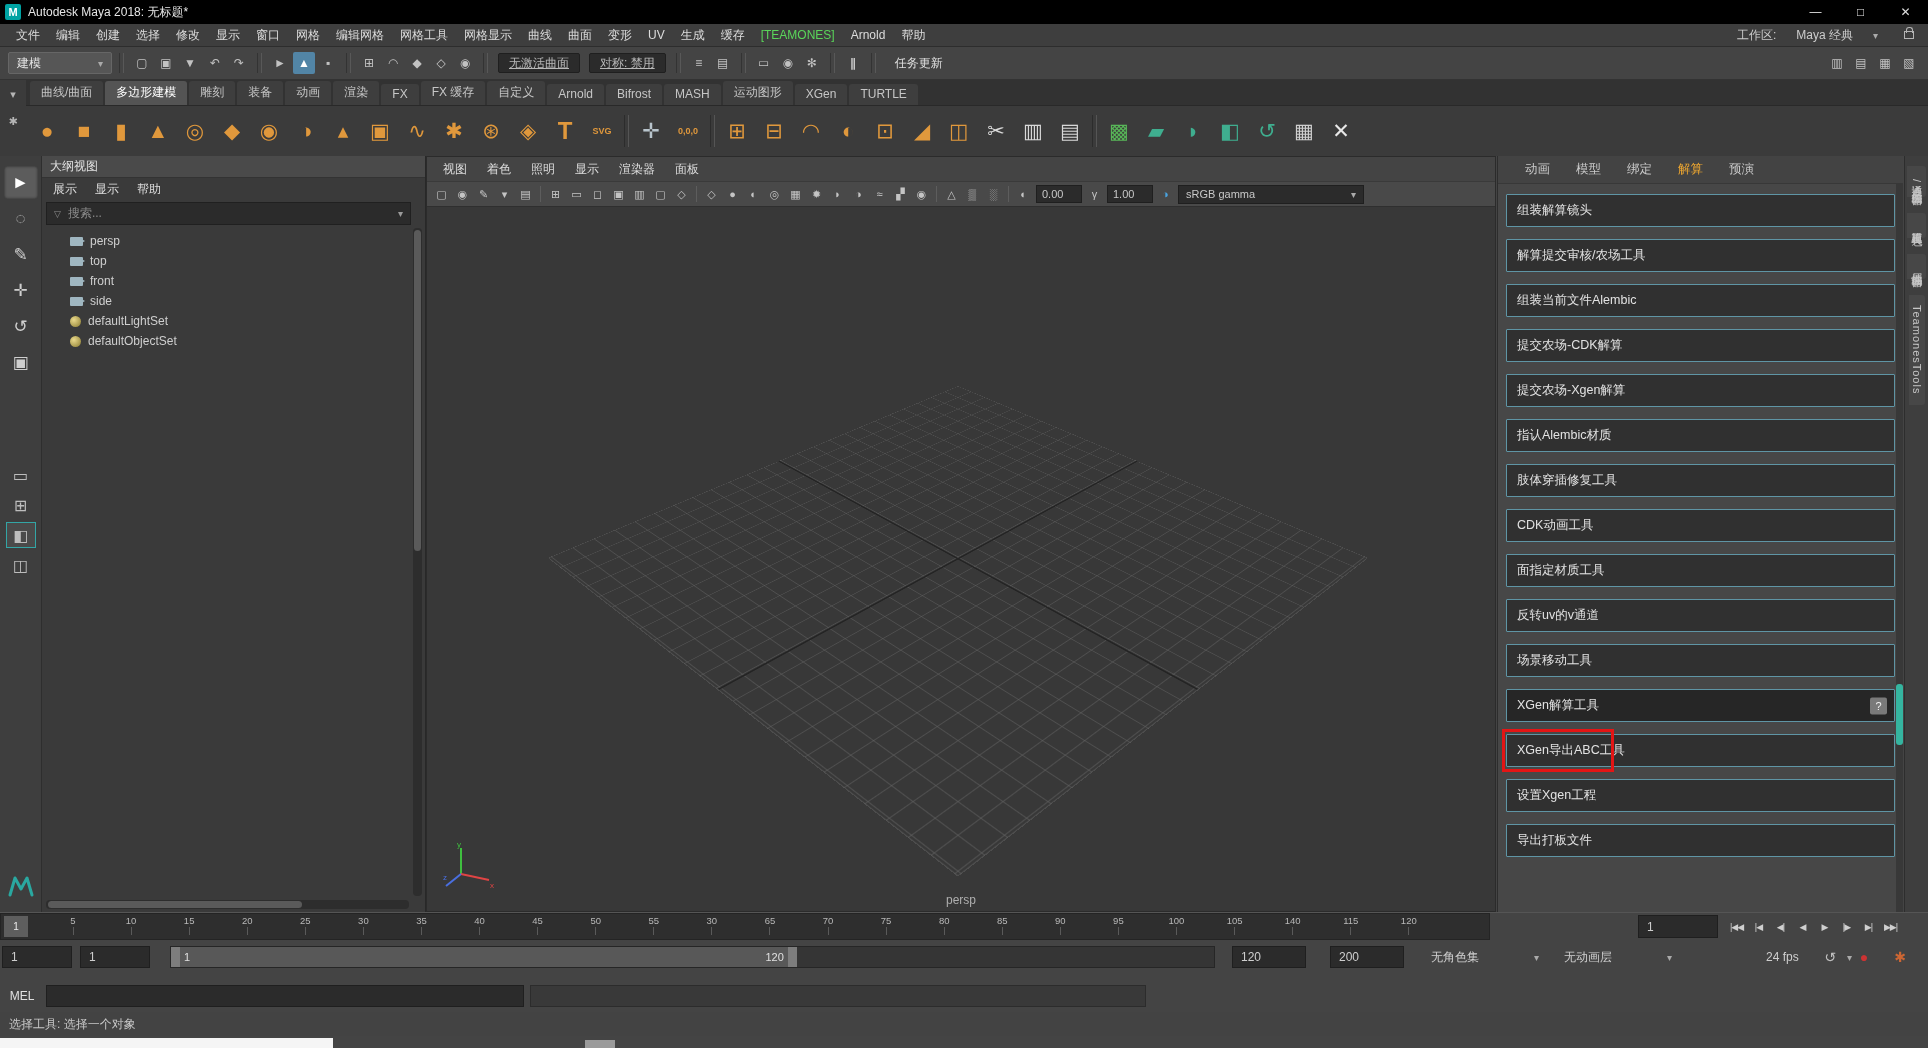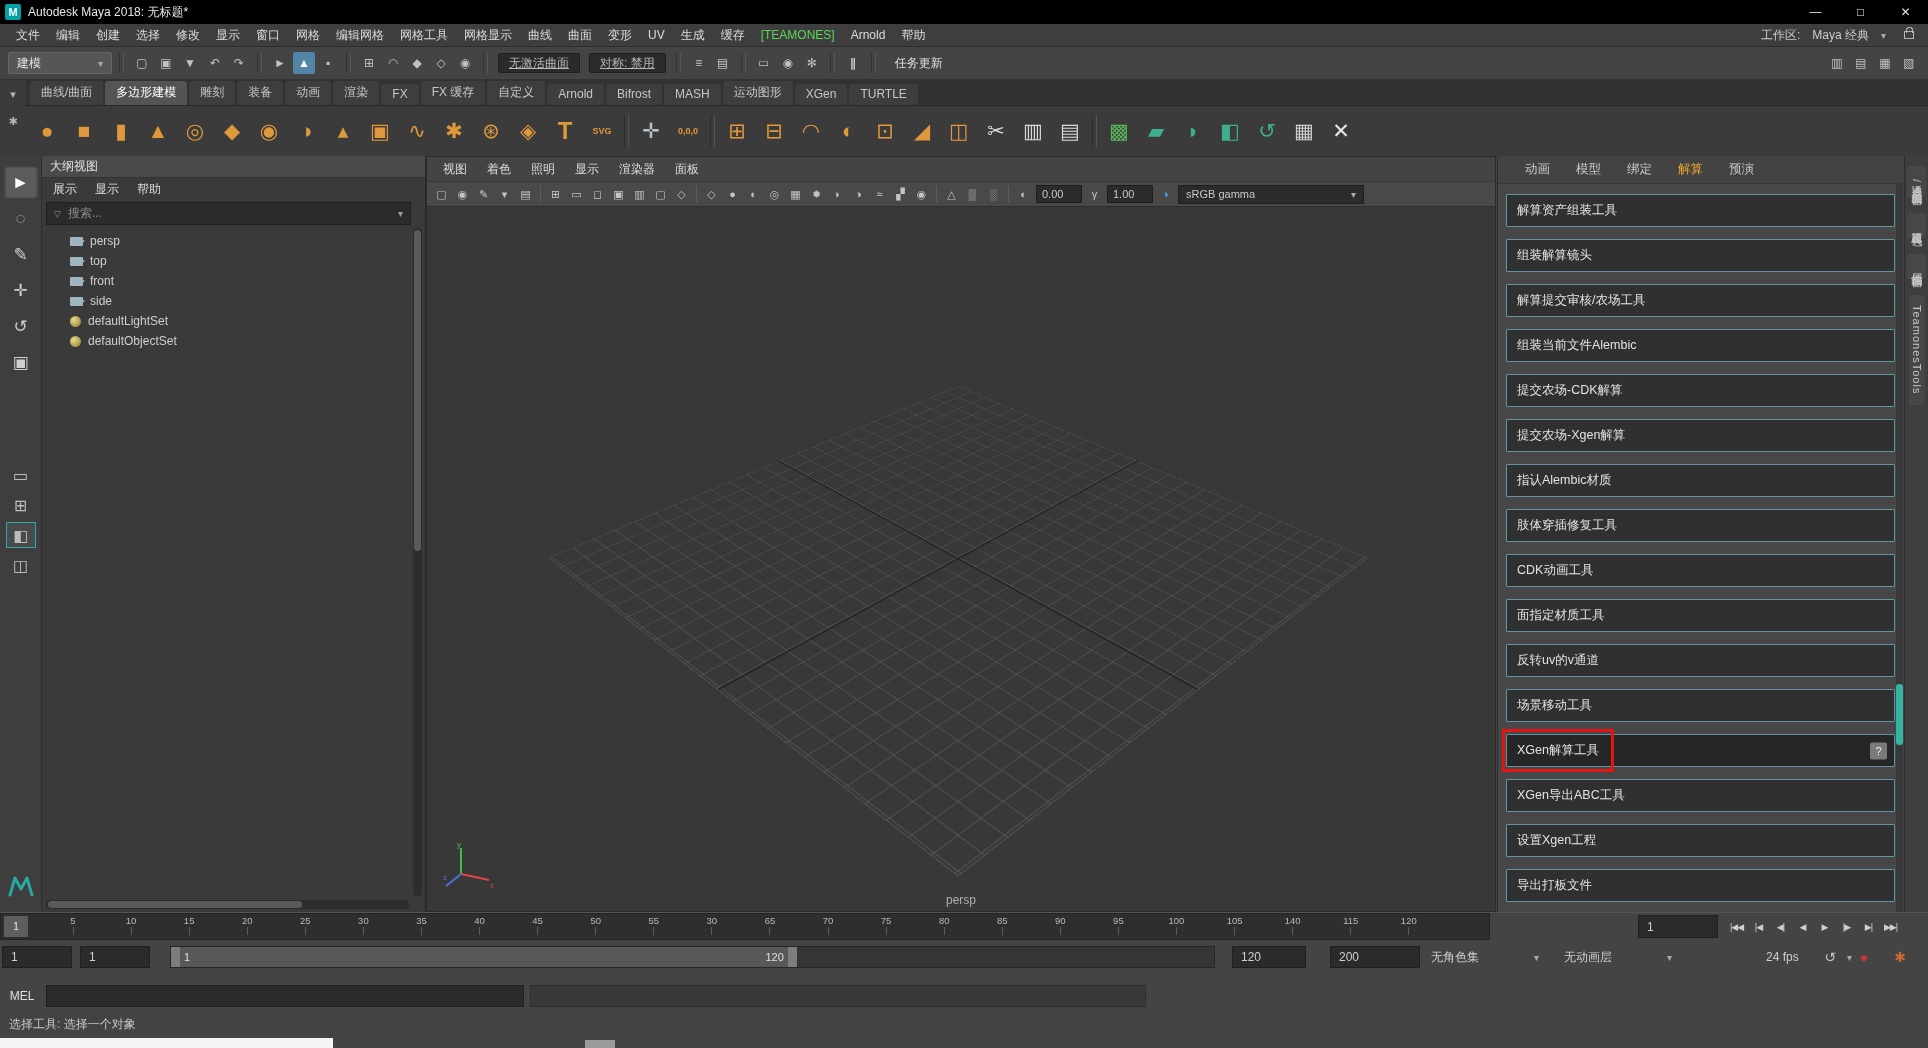--- a/index.html
+++ b/index.html
@@ -12,21 +12,21 @@
   .maya-badge { width:16px; height:16px; background:#00a2a2; color:#fff; font-size:11px; font-weight:bold; display:flex; align-items:center; justify-content:center; border-radius:2px; }
   .title-text { color:#e6e6e6; font-size:12px; }
   .win-controls { margin-left:auto; display:flex; height:100%; }
   .win-btn { width:45px; height:100%; display:flex; align-items:center; justify-content:center; color:#e0e0e0; font-size:12px; }
 
   
   .menubar { position:absolute; left:0; top:24px; width:1928px; height:23px; background:#3e3e3e; border-bottom:1px solid #2d2d2d; display:flex; align-items:center; padding:0 8px; }
   .menus { display:flex; align-items:center; }
   .menu-item { padding:0 8px; color:#dcdcdc; white-space:nowrap; }
   .menu-item.green { color:#5ad65a; }
-  .workspace { margin-left:auto; display:flex; align-items:center; gap:12px;justify-content:flex-end; }
+  .workspace { margin-left:auto; display:flex; align-items:center; gap:20px;justify-content:flex-end; }
   .ws-arrow { color:#aaa; font-size:10px; }
   .lock { width:10px; height:8px; border:1px solid #b5b5b5; position:relative; margin:0 6px; }
   .lock::before { content:""; position:absolute; top:-5px; left:1px; width:5px; height:5px; border:1px solid #b5b5b5; border-bottom:none; border-radius:3px 3px 0 0; }
 
   
   .statusline { position:absolute; left:0; top:47px; width:1928px; height:33px; background:#444; border-bottom:1px solid #333; display:flex; align-items:center; gap:3px; padding:0 8px; }
   .mode-select { width:104px; height:22px; background:#565656; border:1px solid #666; border-radius:2px; display:flex; align-items:center; justify-content:space-between; padding:0 8px; color:#e2e2e2; }
   .sl-div { width:5px; height:20px; border-left:1px solid #333; border-right:1px solid #585858; margin:0 4px; }
   .icon-group { display:flex; align-items:center; gap:2px; }
   .sl-icon { width:22px; height:22px; display:flex; align-items:center; justify-content:center; color:#c2c2c2; font-size:12px; border-radius:2px; }
@@ -523,24 +523,20 @@
     <div class="rp-tabs">
 
     <span class="rp-tab">动画</span>
         <span class="rp-tab">模型</span>
         <span class="rp-tab">绑定</span>
         <span class="rp-tab active">解算</span>
         <span class="rp-tab">预演</span>
       </div>
     <div class="rp-buttons">
 
-        <div class="rp-btn">
-          <span>解算资产组装工具</span>
-
-        </div>
 
         <div class="rp-btn">
           <span>组装解算镜头</span>
 
         </div>
 
         <div class="rp-btn">
           <span>解算提交审核/农场工具</span>
 
         </div>
@@ -675,21 +671,21 @@
     <div class="rs-track">
       <div class="rs-range">
         <span class="rs-handle"></span>
         <span class="lbl">1</span>
         <span style="flex:1"></span>
         <span class="lbl">120</span>
         <span class="rs-handle"></span>
       </div>
     </div>
     <div class="rs-field" style="left:1232px;width:74px">120</div>
-    <div class="rs-field" style="left:1330px;width:90px">200</div>
+    <div class="rs-field" style="left:1330px;width:74px">200</div>
     <div class="rs-dd" style="left:1425px;width:120px">
       <span>无角色集</span>
       <span class="ws-arrow">▾</span>
     </div>
     <div class="rs-dd" style="left:1558px;width:120px">
       <span>无动画层</span>
       <span class="ws-arrow">▾</span>
     </div>
     <div class="rs-dd" style="left:1760px;width:98px">
       <span>24 fps</span>

